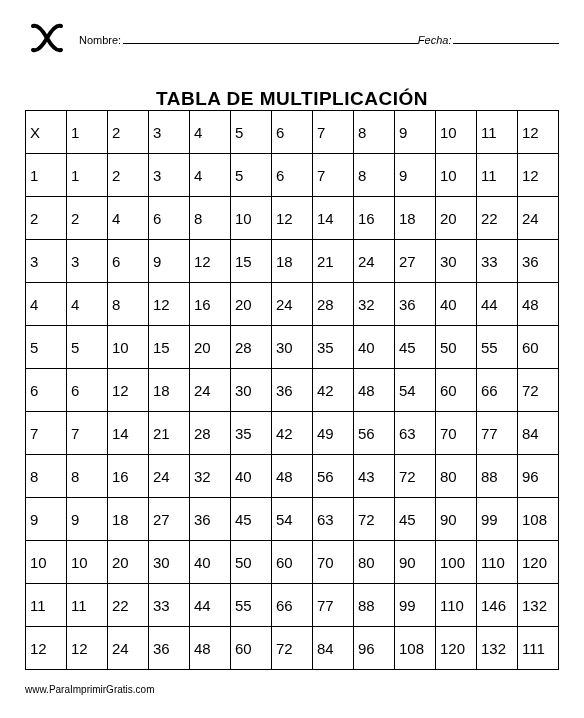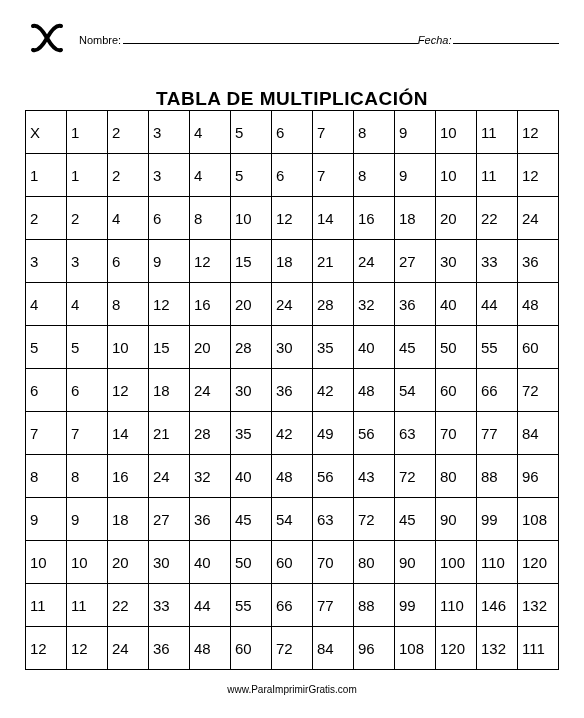--- a/index.html
+++ b/index.html
@@ -51,21 +51,21 @@
   }
   td {
     border: 1px solid #000;
     padding: 0 4px;
     height: 43px;
     font-size: 15px;
     text-align: left;
     vertical-align: middle;
   }
   .footer {
-    text-align: center;
+    text-align: left;
     font-size: 10px;
     margin-top: 14px;
   }
 </style>
 </head>
 <body>
 
 <div class="header-row">
   <div class="logo">
     <svg viewBox="0 0 44 44" xmlns="http://www.w3.org/2000/svg">

